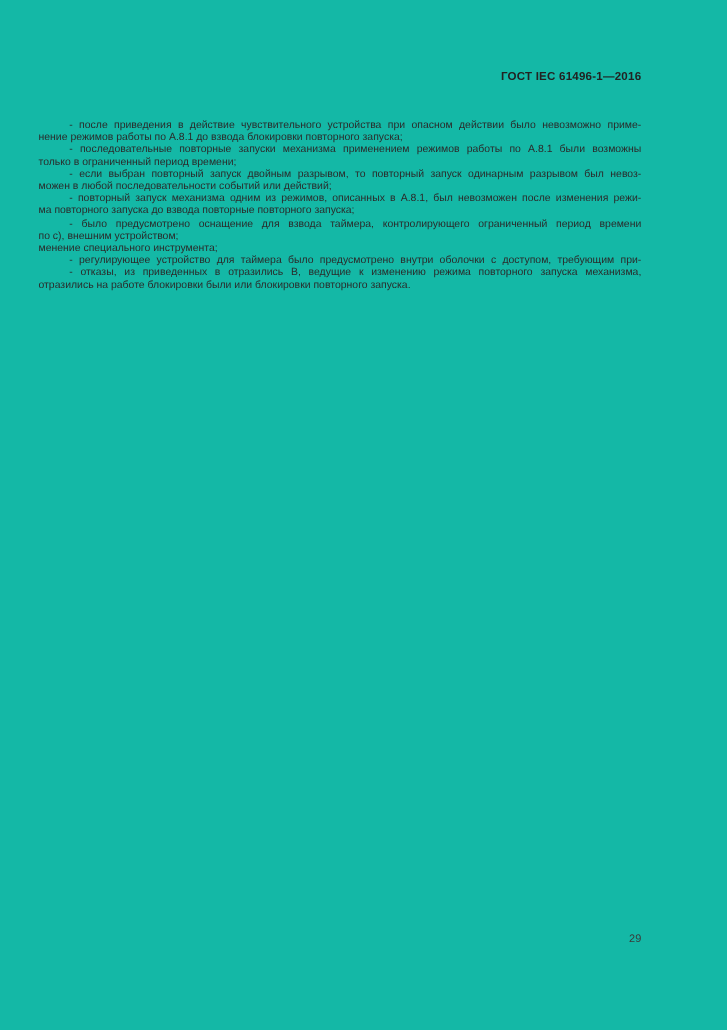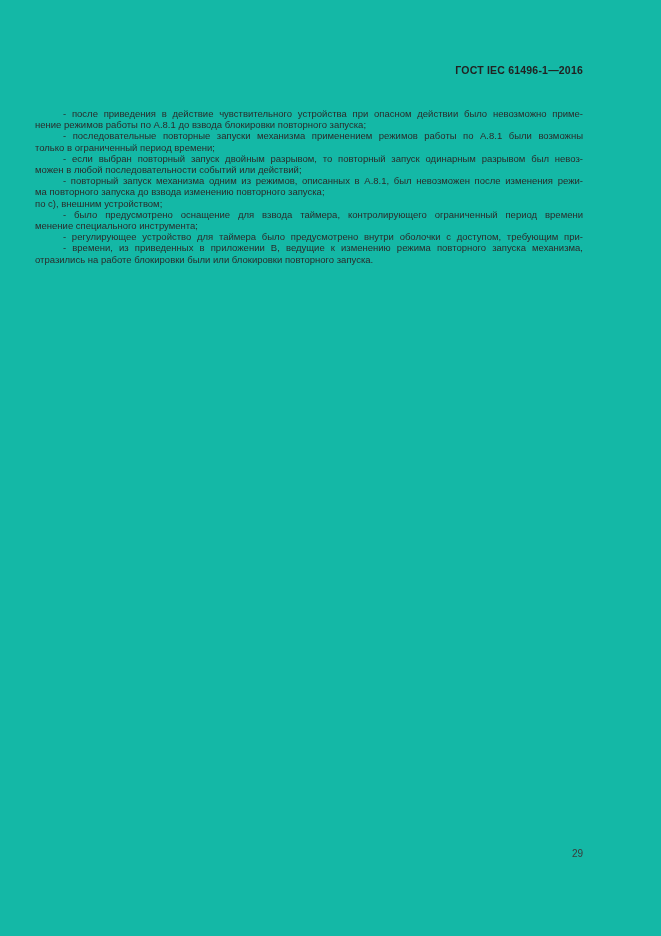--- a/index.html
+++ b/index.html
@@ -78,35 +78,35 @@
       <div class="line">только в ограниченный период времени;</div>
     </div>
 
     <div class="para">
       <div class="line first">- если выбран повторный запуск двойным разрывом, то повторный запуск одинарным разрывом был невоз-</div>
       <div class="line">можен в любой последовательности событий или действий;</div>
     </div>
 
     <div class="para">
       <div class="line first">- повторный запуск механизма одним из режимов, описанных в А.8.1, был невозможен после изменения режи-</div>
-      <div class="line">ма повторного запуска до взвода изменению повторного запуска;</div>
+      <div class="line">ма повторного запуска до взвода повторные повторного запуска;</div>
     </div>
 
     <div class="para">
+      <div class="line first">- было предусмотрено оснащение для взвода таймера, контролирующего ограниченный период времени</div>
       <div class="line">по с), внешним устройством;</div>
-      <div class="line first">- было предусмотрено оснащение для взвода таймера, контролирующего ограниченный период времени</div>
     </div>
 
     <div class="para">
       <div class="line">менение специального инструмента;</div>
       <div class="line first">- регулирующее устройство для таймера было предусмотрено внутри оболочки с доступом, требующим при-</div>
     </div>
 
     <div class="para">
-      <div class="line first">- времени, из приведенных в приложении В, ведущие к изменению режима повторного запуска механизма,</div>
+      <div class="line first">- отказы, из приведенных в отразились В, ведущие к изменению режима повторного запуска механизма,</div>
       <div class="line">отразились на работе блокировки были или блокировки повторного запуска.</div>
     </div>
 
   </div>
 
   <div class="page-number">29</div>
 
 </div>
 
 </body></html>

